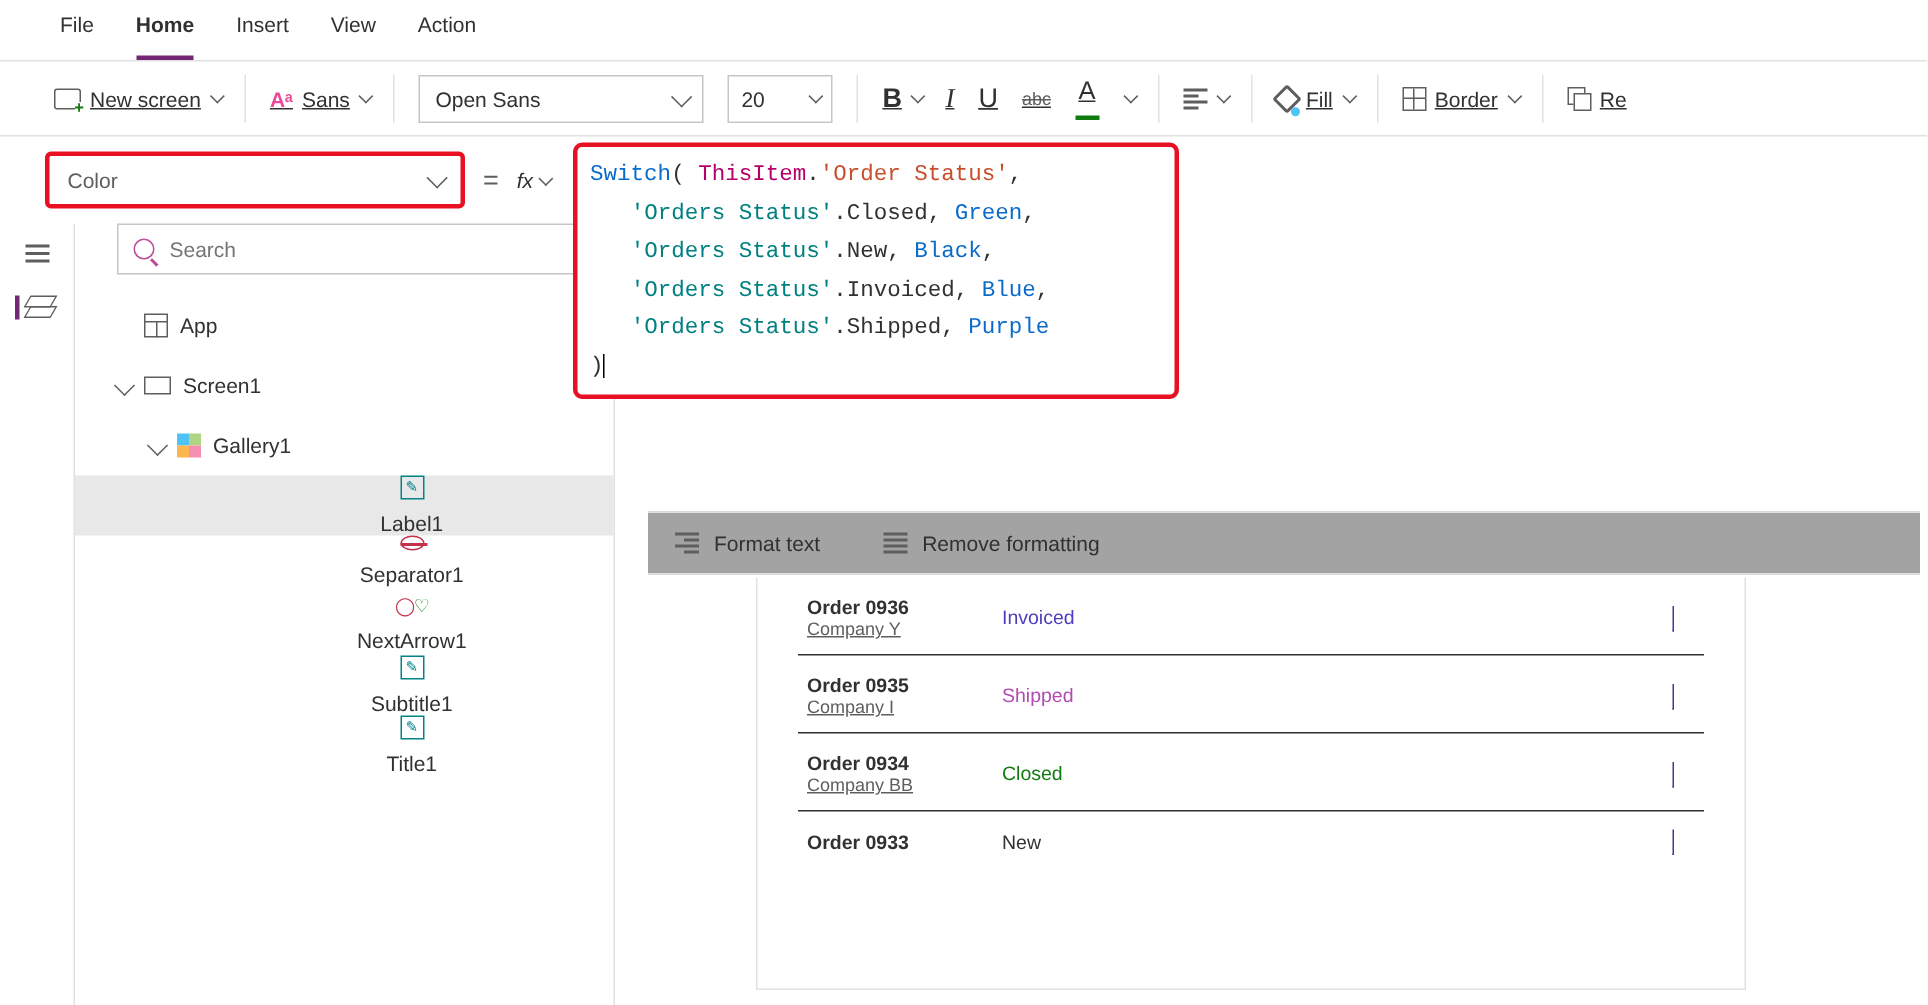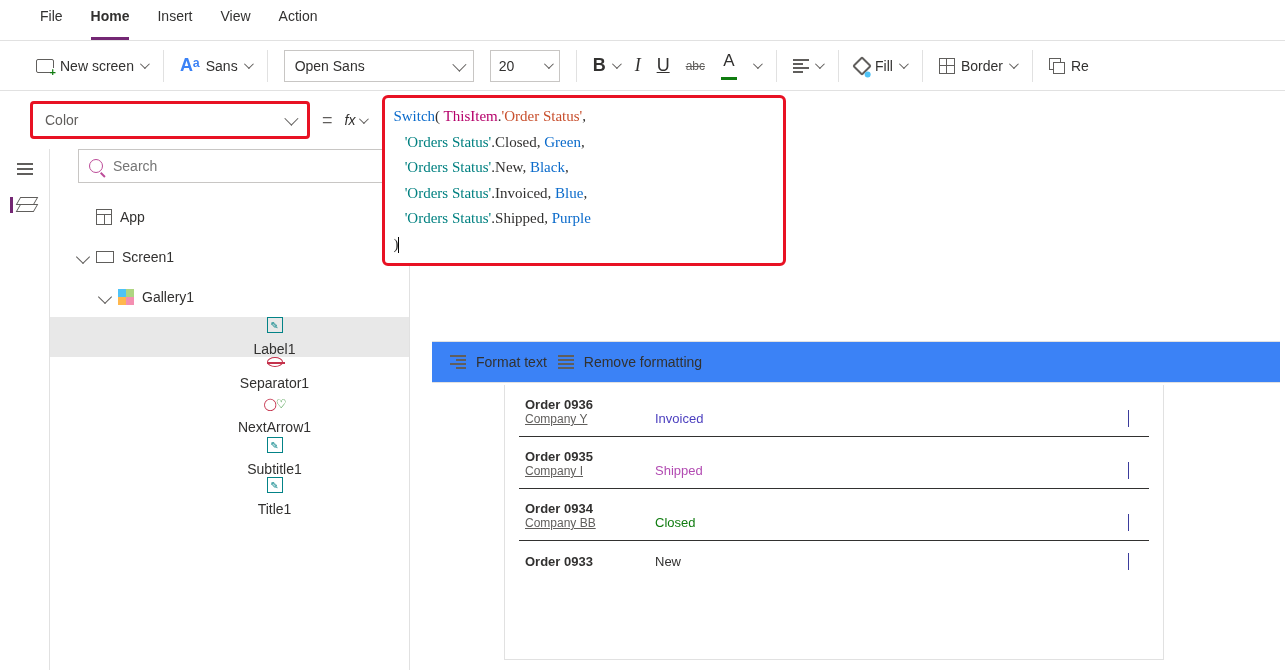--- a/index.html
+++ b/index.html
@@ -35,20 +35,21 @@
     padding: 0 36px;
     gap: 16px;
     border-bottom: 1px solid #e1e1e1;
   }
   .tb-btn {
     display: flex;
     align-items: center;
     gap: 6px;
     cursor: pointer;
     color: #323130;
+    text-decoration: underline;
   }
   .tb-sep {
     width: 1px;
     height: 32px;
     background: #e1e1e1;
   }
   .font-dd {
     width: 190px;
     height: 32px;
     border: 1px solid #c8c6c4;
@@ -137,21 +138,21 @@
     flex:1;
     position:relative;
   }
   .formula-box {
     position:absolute;
     left:4px; top:4px;
     width: 404px;
     border: 3px solid #e81123;
     border-radius: 6px;
     background:#fff;
-    font-family: Liberation Serif, serif;
+    font-family: Liberation Mono, monospace;
     font-size: 15px;
     line-height: 1.7;
     padding: 6px 8px;
     white-space: pre;
     z-index: 5;
   }
   .tok-func { color:#0b6bcb; }
   .tok-ident { color:#b5006a; }
   .tok-string { color:#c84f2d; }
   .tok-string.teal { color:#008080; }
@@ -250,25 +251,25 @@
   .na-ico .red{color:#c4314b}
 
   .canvas {
     flex:1; position:relative;
     background:#fff;
   }
   .fmt-bar {
     position:absolute;
     left:22px; top:192px;
     width: 848px;
-    display:flex; align-items:center; gap:11px;
+    display:flex; align-items:center; gap:42px;
     padding: 12px 18px;
     border-top: 1px solid #e1e1e1;
     border-bottom: 1px solid #e1e1e1;
-    background:#3b82f6;
+    background:#a3a3a3;
   }
   .fmt-btn { display:flex; align-items:center; gap:10px; cursor:pointer; }
   .fmt-lines { display:flex; flex-direction:column; gap:2px; align-items:flex-end;}
   .fmt-lines span {height:2px;background:#605e5c;}
   .fmt-lines span:nth-child(1){width:16px}
   .fmt-lines span:nth-child(2){width:10px}
   .fmt-lines span:nth-child(3){width:16px}
   .fmt-lines span:nth-child(4){width:10px}
   .rf-lines { display:flex; flex-direction:column; gap:2px;}
   .rf-lines span {width:16px;height:2px;background:#605e5c;}
@@ -276,23 +277,23 @@
   .orders {
     position:absolute;
     left:94px; top:236px;
     width: 660px;
     background:#fff;
     border:1px solid #e1e1e1;
     border-top:none;
     padding-bottom: 80px;
   }
   .order-row{
-    margin: 0 14px;
+    margin: 0 27px;
     border-bottom: 1px solid #323130;
-    display:flex; align-items:flex-end;
+    display:flex; align-items:center;
     padding: 12px 6px 10px 6px;
   }
   .order-row:last-child{border-bottom:none}
   .ord-left { width:130px; }
   .ord-title { font-weight:700; font-size:13px; }
   .ord-sub { font-size:12px; color:#605e5c;text-decoration:underline; }
   .ord-status { width: 120px; font-size:13px; }
   .st-invoiced { color:#4b3fbf; }
   .st-shipped { color:#b24bb2; }
   .st-closed { color:#107c10; }
@@ -306,21 +307,21 @@
   }
   .newscreen-ico{
     width:18px;height:14px;border:1px solid #605e5c;border-radius:2px;
     position:relative;
   }
   .newscreen-ico::after{
     content:"+";position:absolute;right:-3px;bottom:-4px;
     color:#107c10;font-size:11px;font-weight:700;background:#fff;
     line-height:8px;
   }
-  .theme-ico{font-size:18px;font-weight:700;color:#3b82f6}
+  .theme-ico{font-size:14px;font-weight:700;color:#ec4899}
   .fill-ico{
     width:14px;height:14px;border:2px solid #605e5c;
     border-radius:2px;transform:rotate(45deg);
     position:relative;
   }
   .fill-ico::after{
     content:"";position:absolute;width:6px;height:6px;
     background:#4fc3f7;right:-8px;top:4px;border-radius:50%;
     transform:rotate(-45deg);
   }

